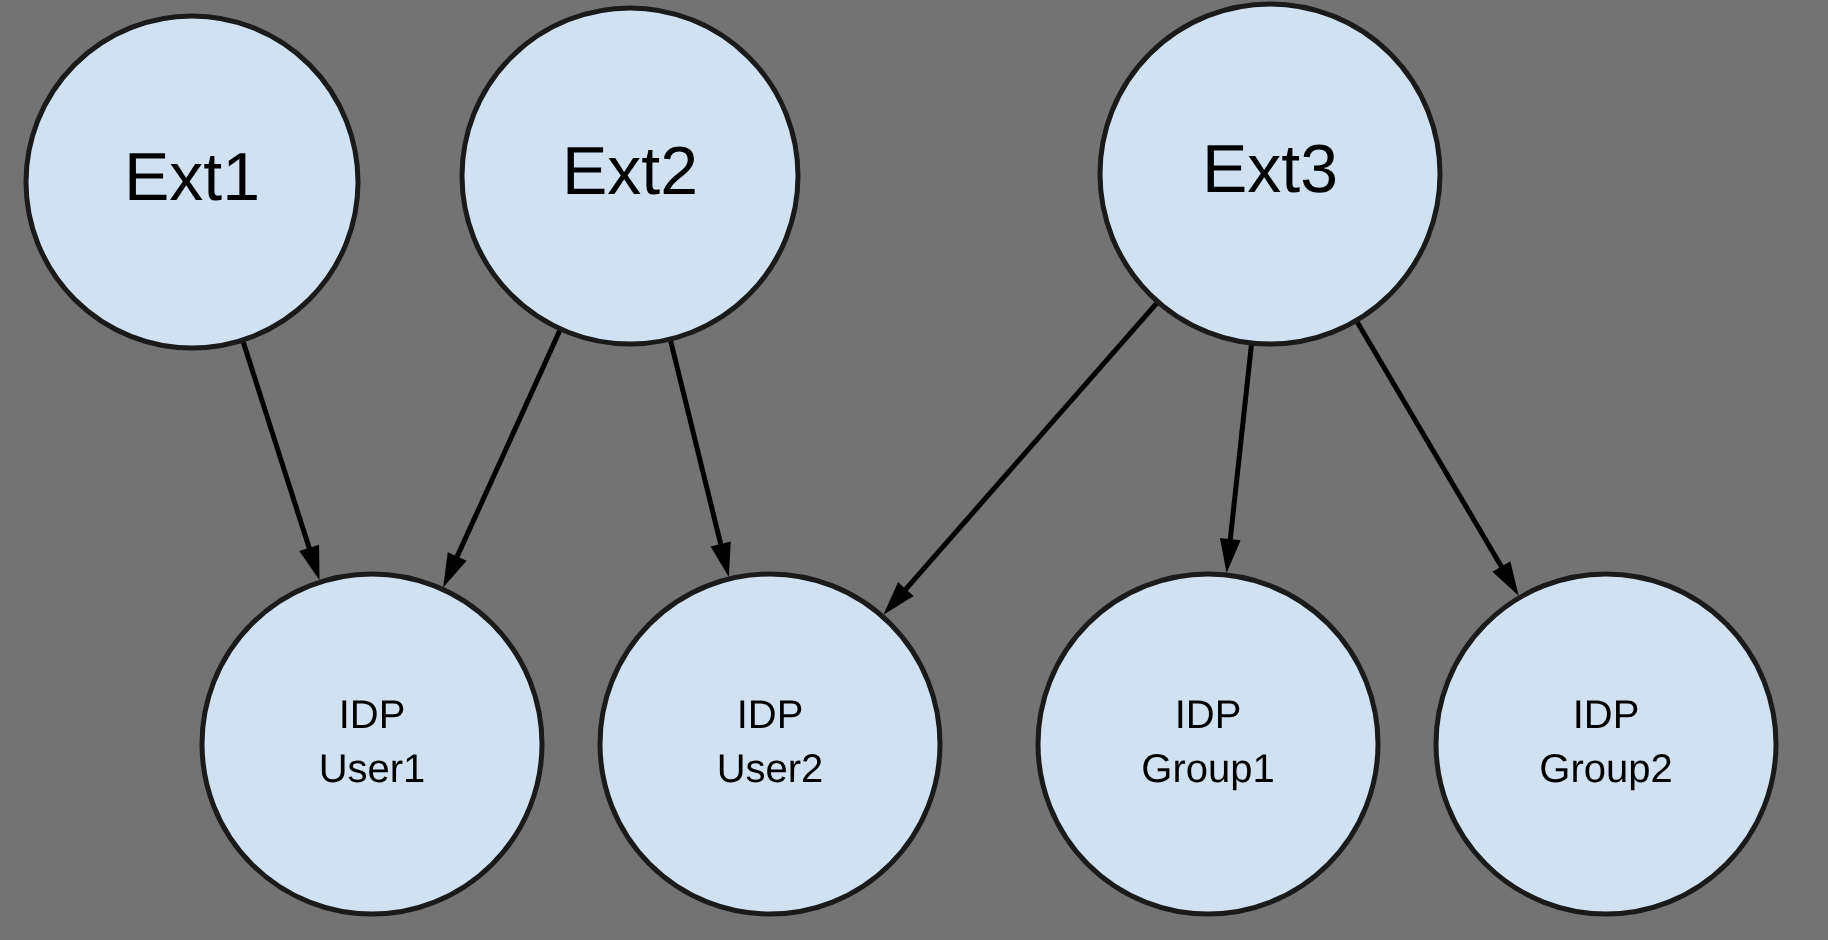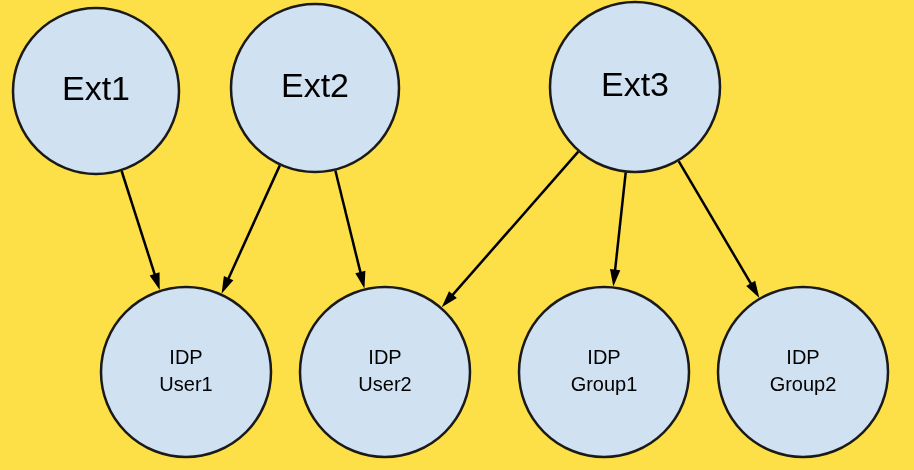--- a/index.html
+++ b/index.html
@@ -8,21 +8,21 @@
     padding: 0;
     background: #ffffff;
   }
   body {
     font-family: "Liberation Sans", "DejaVu Sans", sans-serif;
   }
   #diagram-root {
     position: relative;
     width: 914px;
     height: 470px;
-    background: #fde047;
+    background: #737373;
     overflow: hidden;
   }
   #diagram-svg {
     position: absolute;
     top: 0;
     left: 0;
     width: 914px;
     height: 470px;
     display: block;
   }

